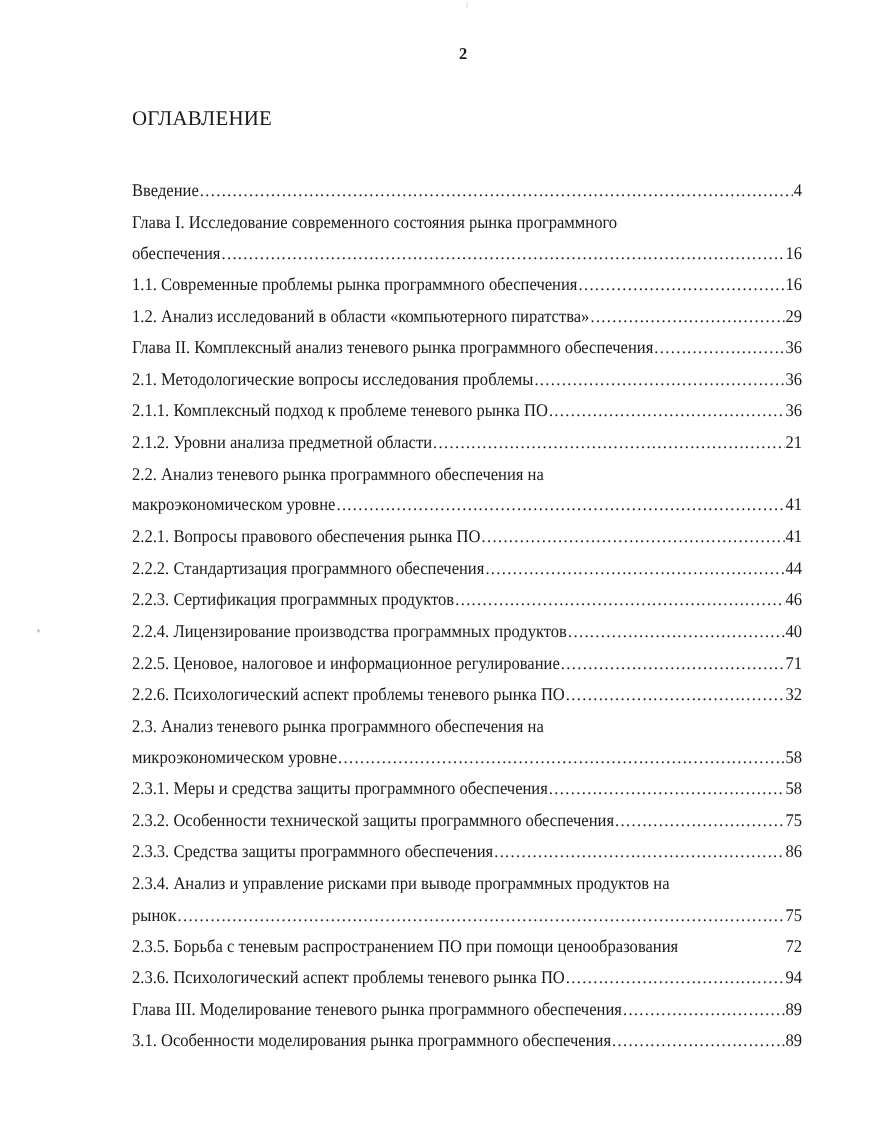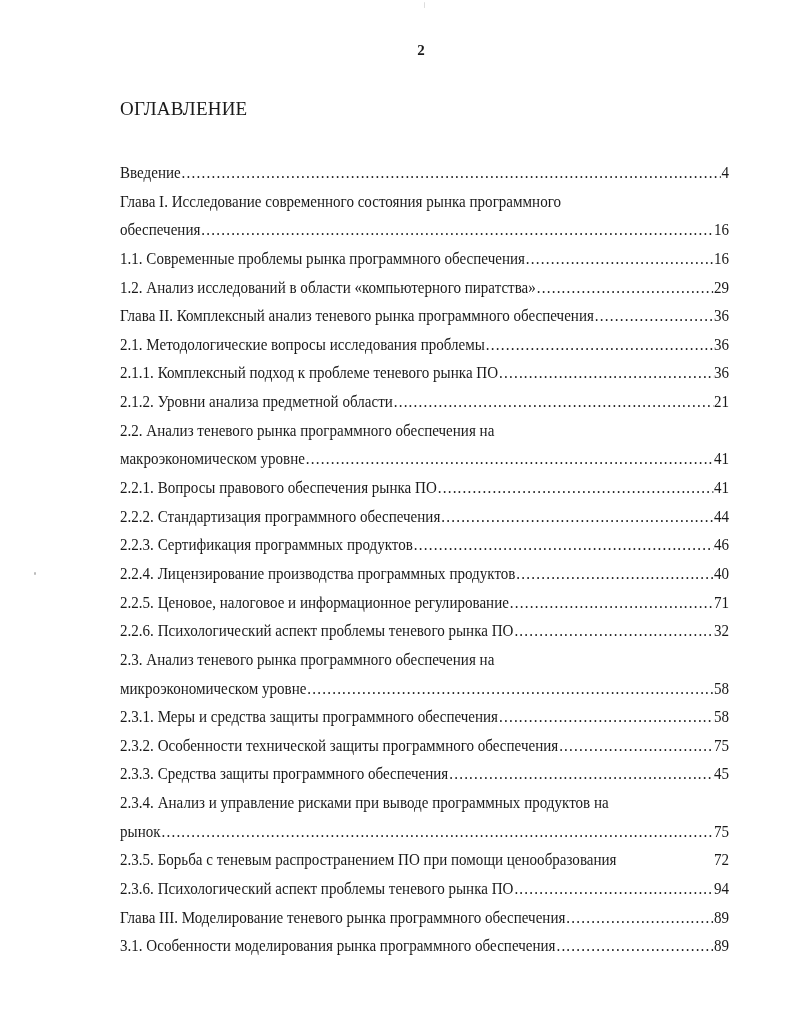--- a/index.html
+++ b/index.html
@@ -184,21 +184,21 @@
       <span class="toc-page">58</span>
     </div>
     <div class="toc-line">
       <span class="toc-text">2.3.2. Особенности технической защиты программного обеспечения</span>
       <span class="toc-dots"></span>
       <span class="toc-page">75</span>
     </div>
     <div class="toc-line">
       <span class="toc-text">2.3.3. Средства защиты программного обеспечения</span>
       <span class="toc-dots"></span>
-      <span class="toc-page">45</span>
+      <span class="toc-page">86</span>
     </div>
     <div class="toc-line no-dots">
       <span class="toc-text">2.3.4. Анализ и управление рисками при выводе программных продуктов на</span>
       <span class="toc-dots"></span>
       <span class="toc-page"></span>
     </div>
     <div class="toc-line">
       <span class="toc-text">рынок </span>
       <span class="toc-dots"></span>
       <span class="toc-page">75</span>

